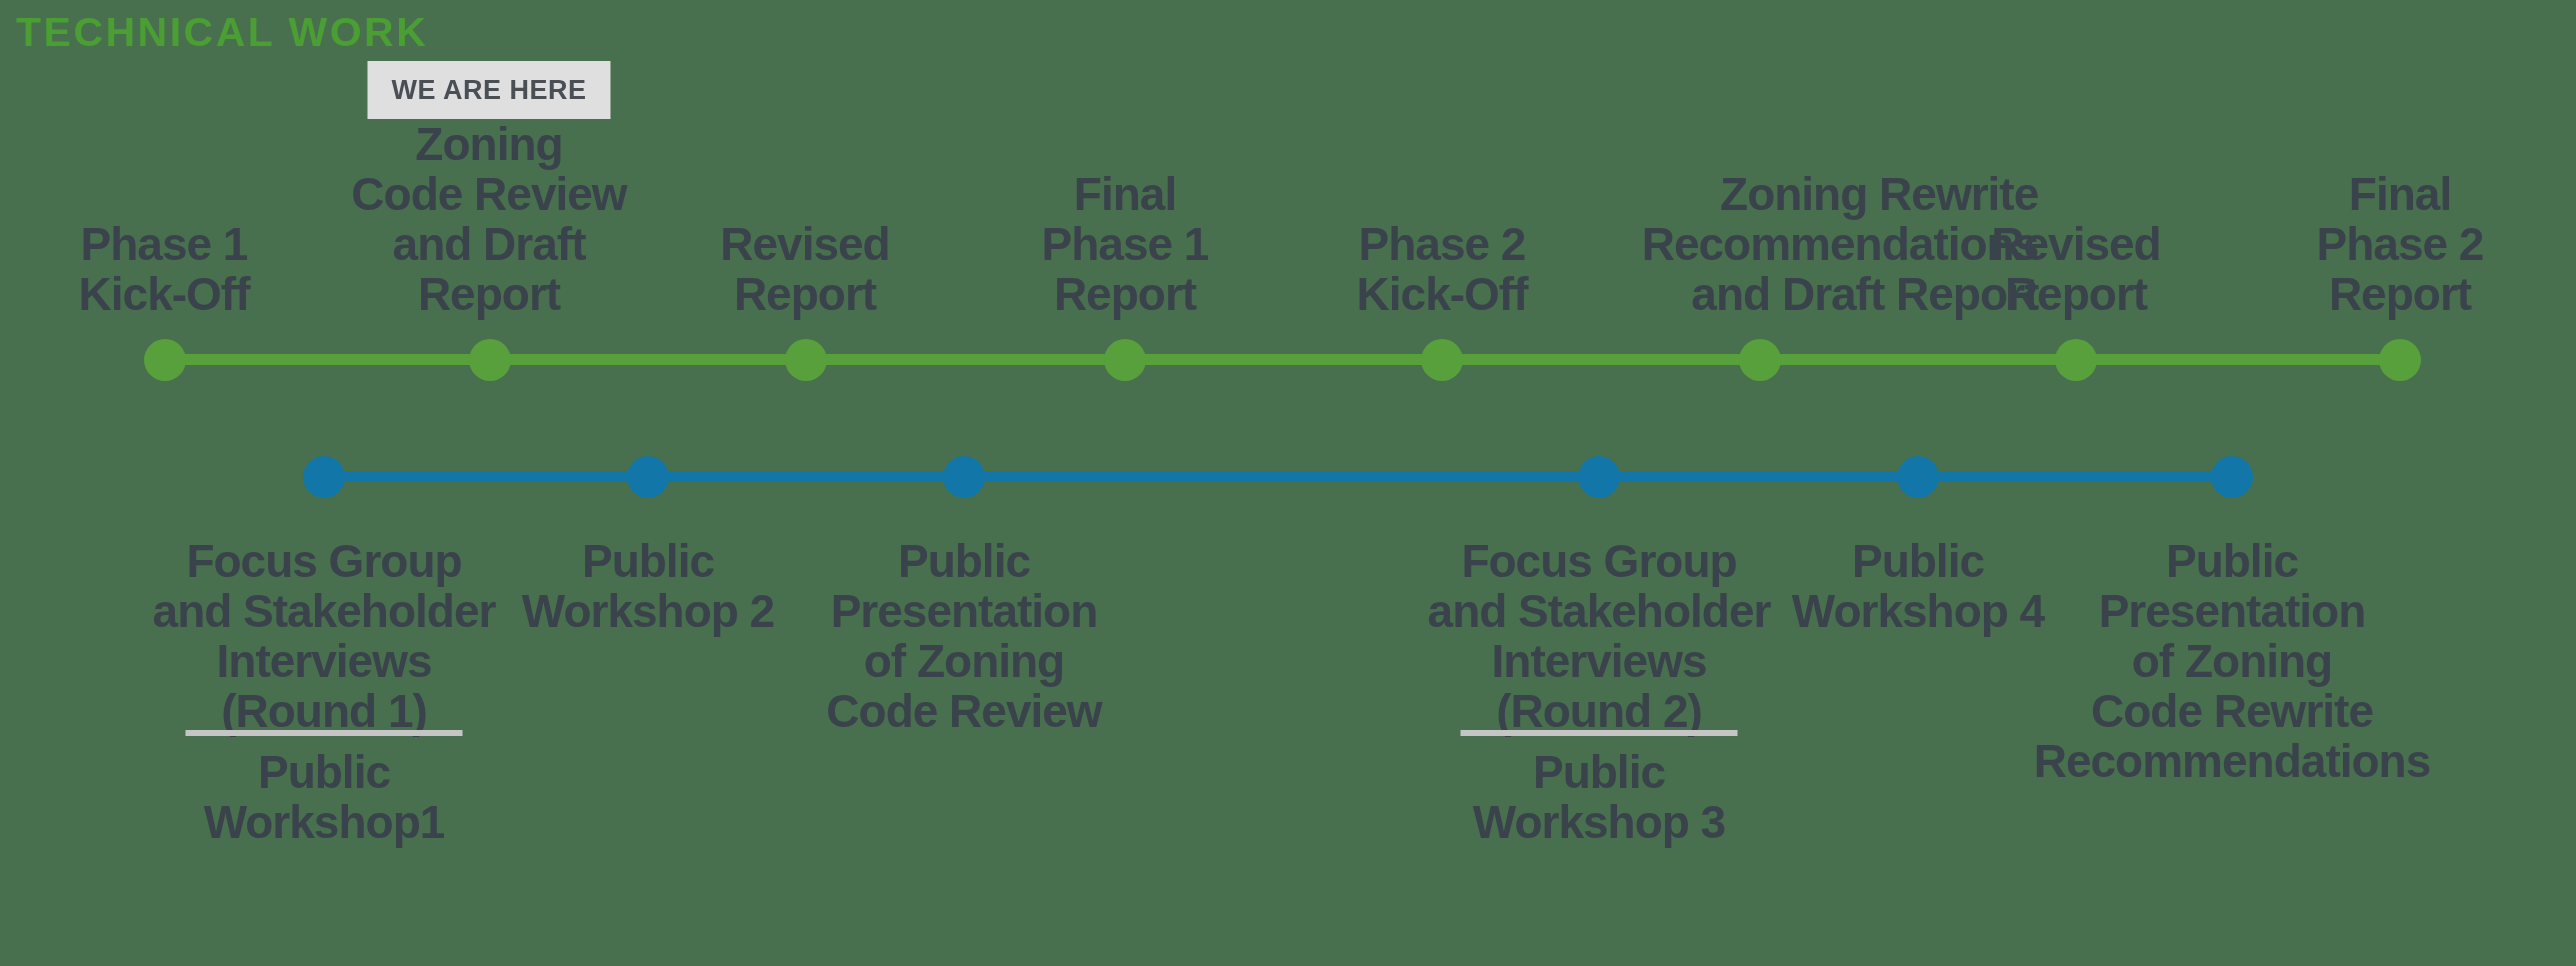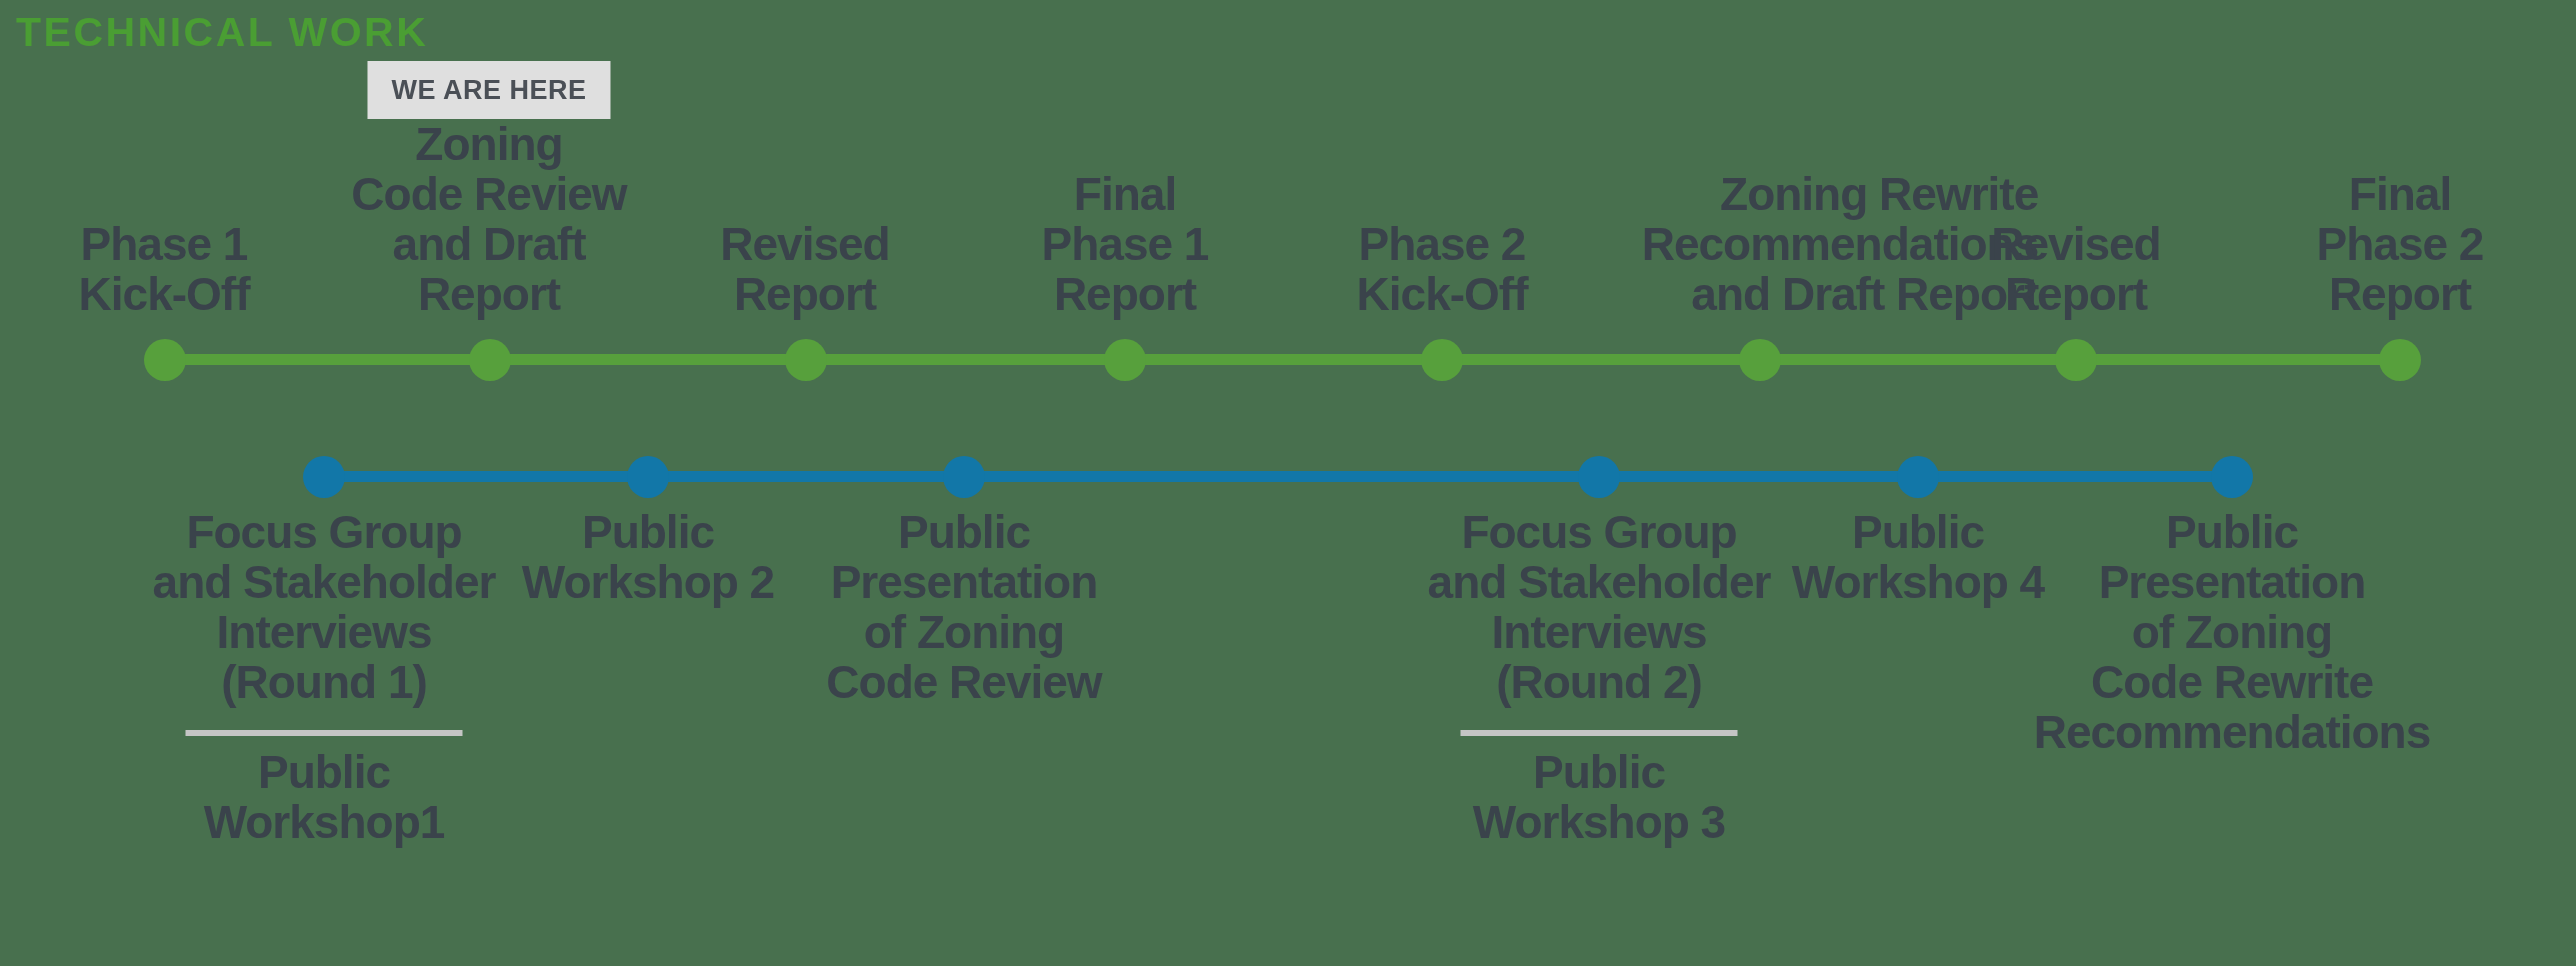--- a/index.html
+++ b/index.html
@@ -64,21 +64,21 @@
     transform: translateX(-50%);
     text-align: center;
     color: var(--text, #3A434B);
     font-size: 46px;
     font-weight: bold;
     letter-spacing: -1px;
     line-height: 50px;
     white-space: pre-line;
   }
   .ms-label.green { bottom: 647px; }  
-  .ms-label.blue  { top: 507px; }
+  .ms-label.blue  { top: 536px; }
   .ms-label.sub   { top: 747px; }
 
   .divider {
     position: absolute;
     top: 730px;
     width: 277px;
     height: 6px;
     transform: translateX(-50%);
     background: var(--divider, #C5C5C5);
   }

